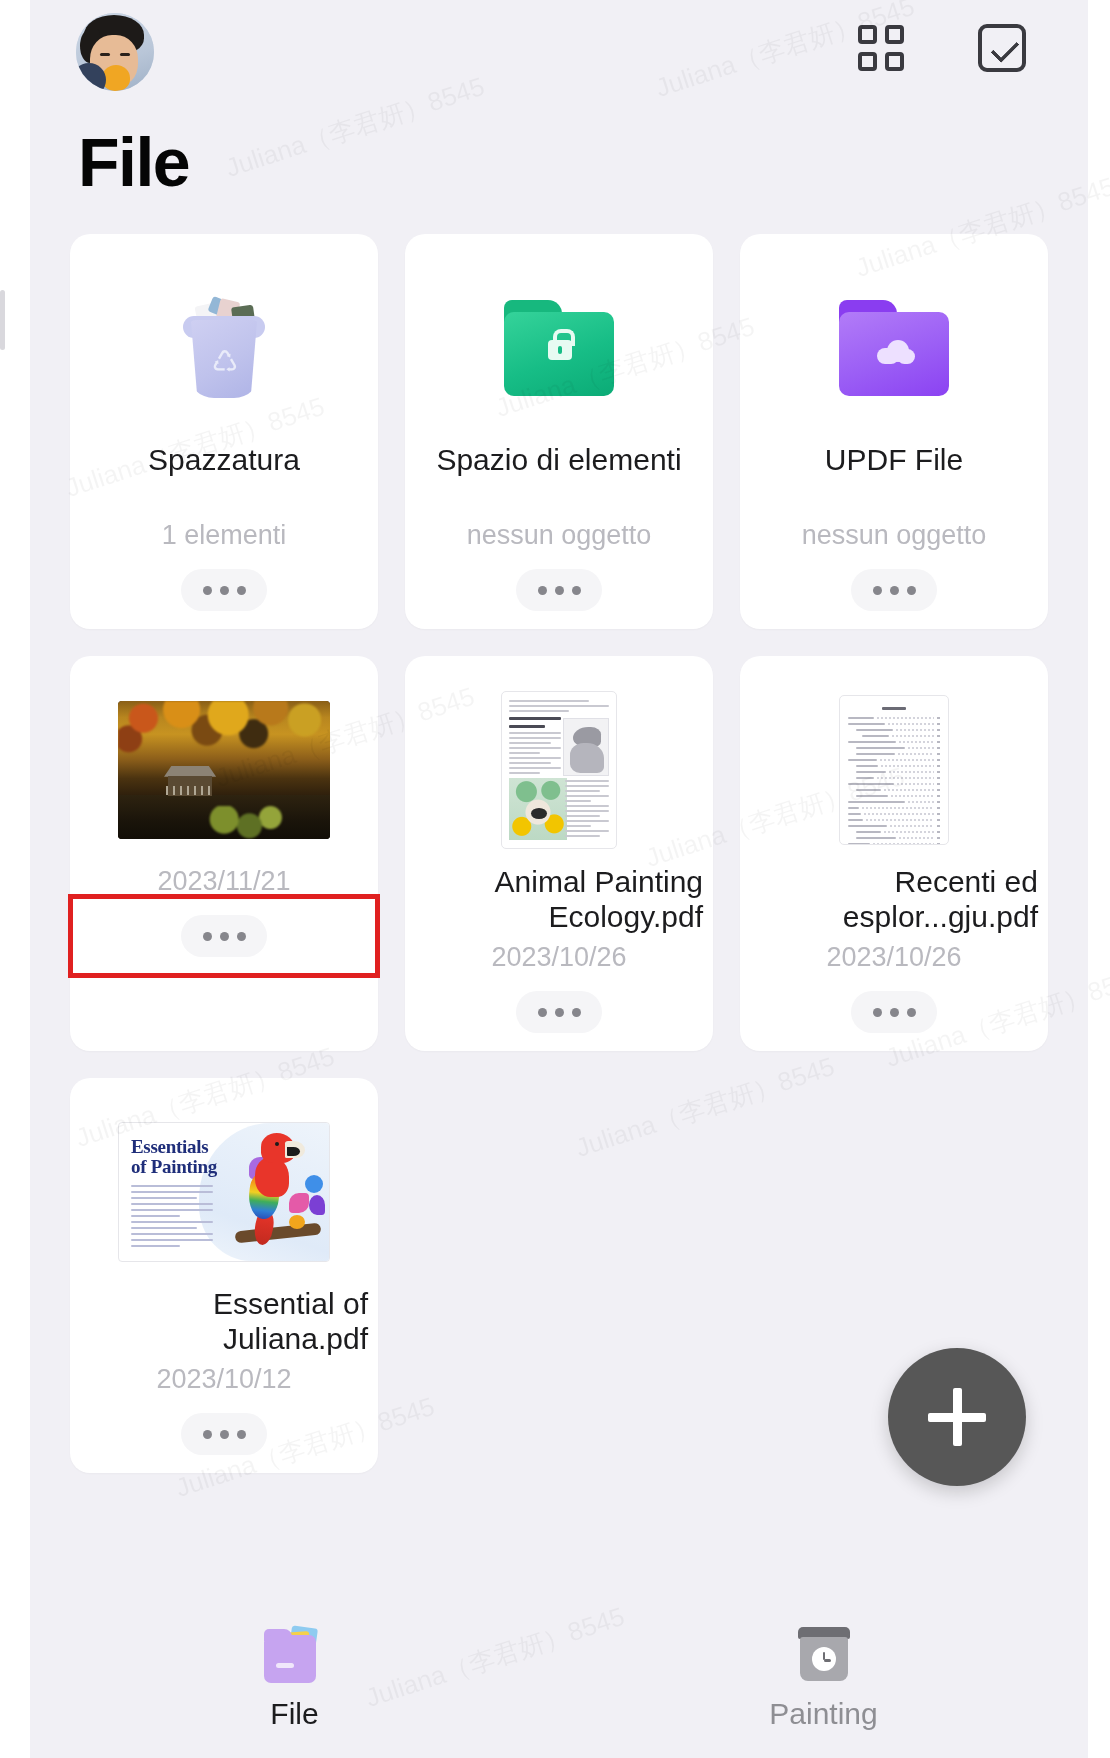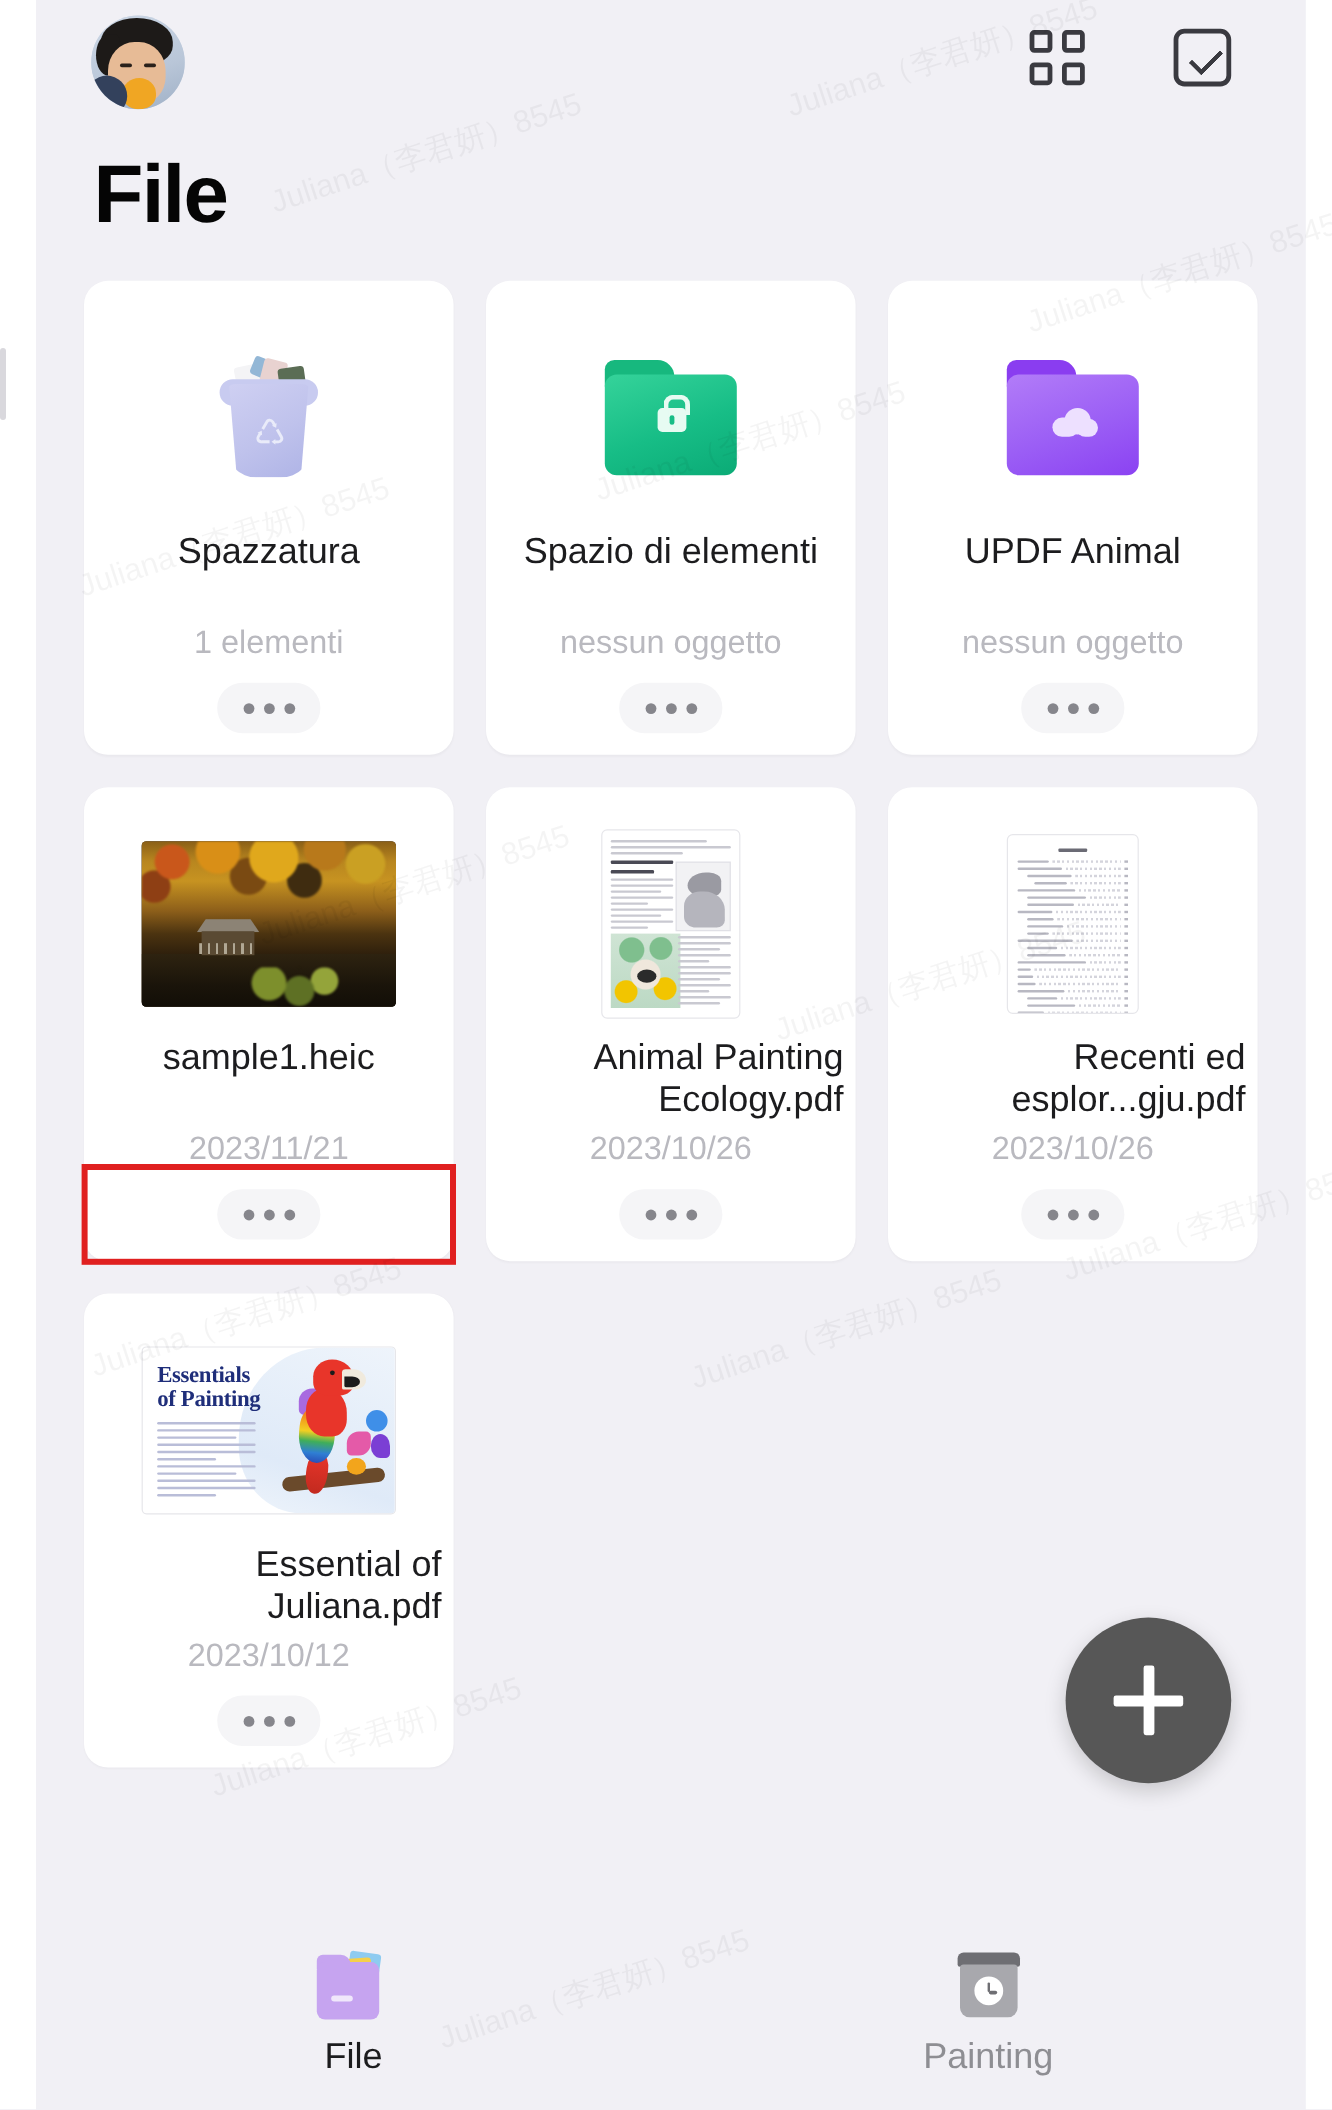--- a/index.html
+++ b/index.html
@@ -363,21 +363,21 @@
           <div class="folder purple">
             <div class="tab"></div>
               <div class="back"></div>
             <div class="cloud">
                 <i></i>
                 <i></i>
                 <i></i>
               </div>
           </div>
         </div>
-        <div class="card-title">UPDF Animal</div>
+        <div class="card-title">UPDF File</div>
         <div class="card-sub">nessun oggetto</div>
         <div class="dots-row">
           <div class="dots">
               <span></span>
               <span></span>
               <span></span>
             </div>
         </div>
       </div>
 
@@ -388,21 +388,20 @@
               <div class="canopy"></div>
               <div class="water"></div>
             <div class="cabin">
                 <div class="roof"></div>
                 <div class="walls"></div>
                 <div class="rails"></div>
               </div>
             <div class="greens"></div>
           </div>
         </div>
-        <div class="card-title">sample1.heic</div>
         <div class="card-sub">2023/11/21</div>
         <div class="dots-row highlighted">
           <div class="dots">
               <span></span>
               <span></span>
               <span></span>
             </div>
         </div>
       </div>
 

